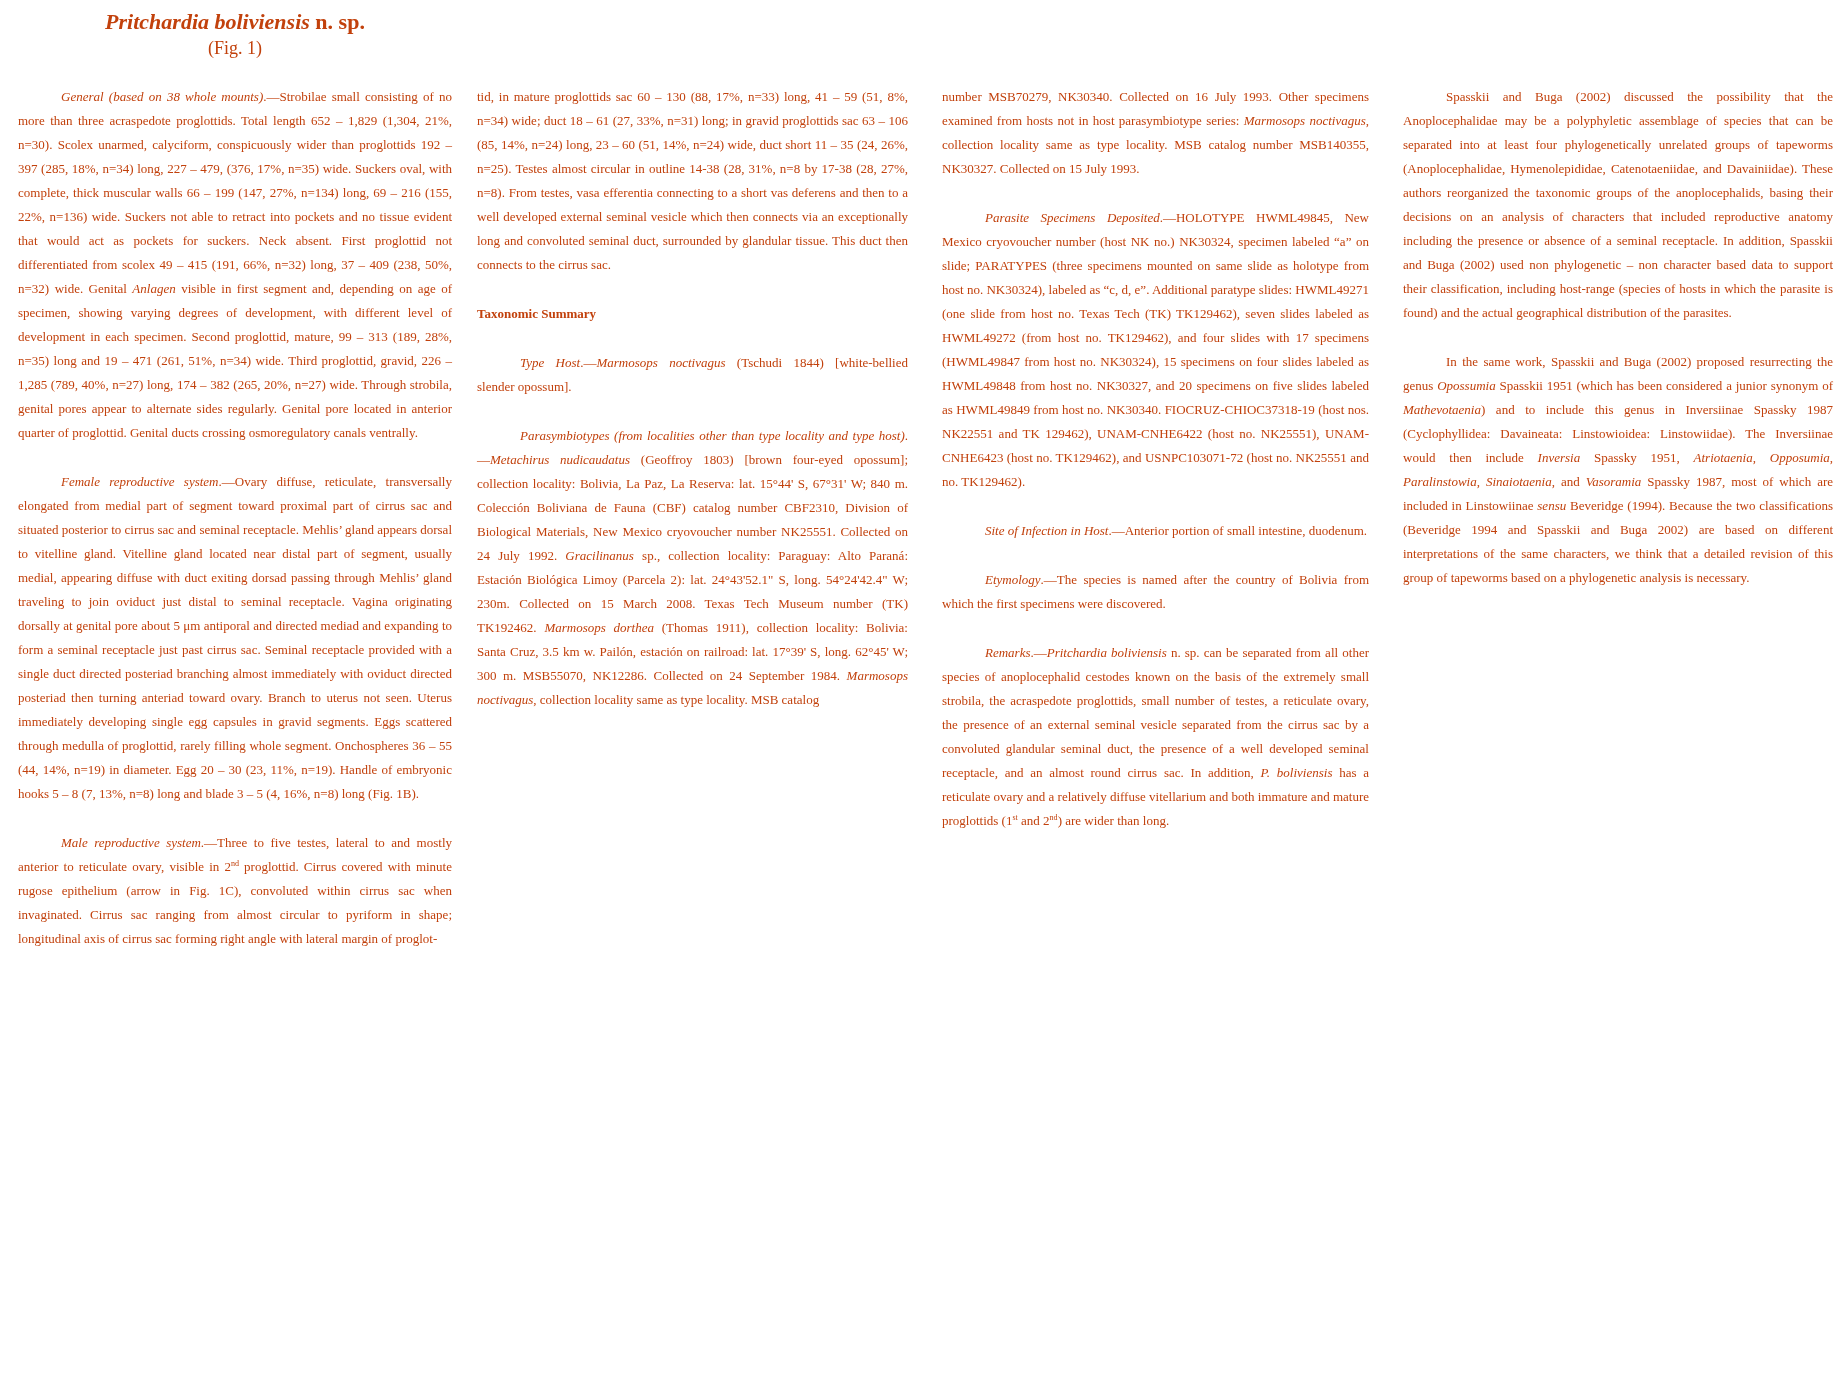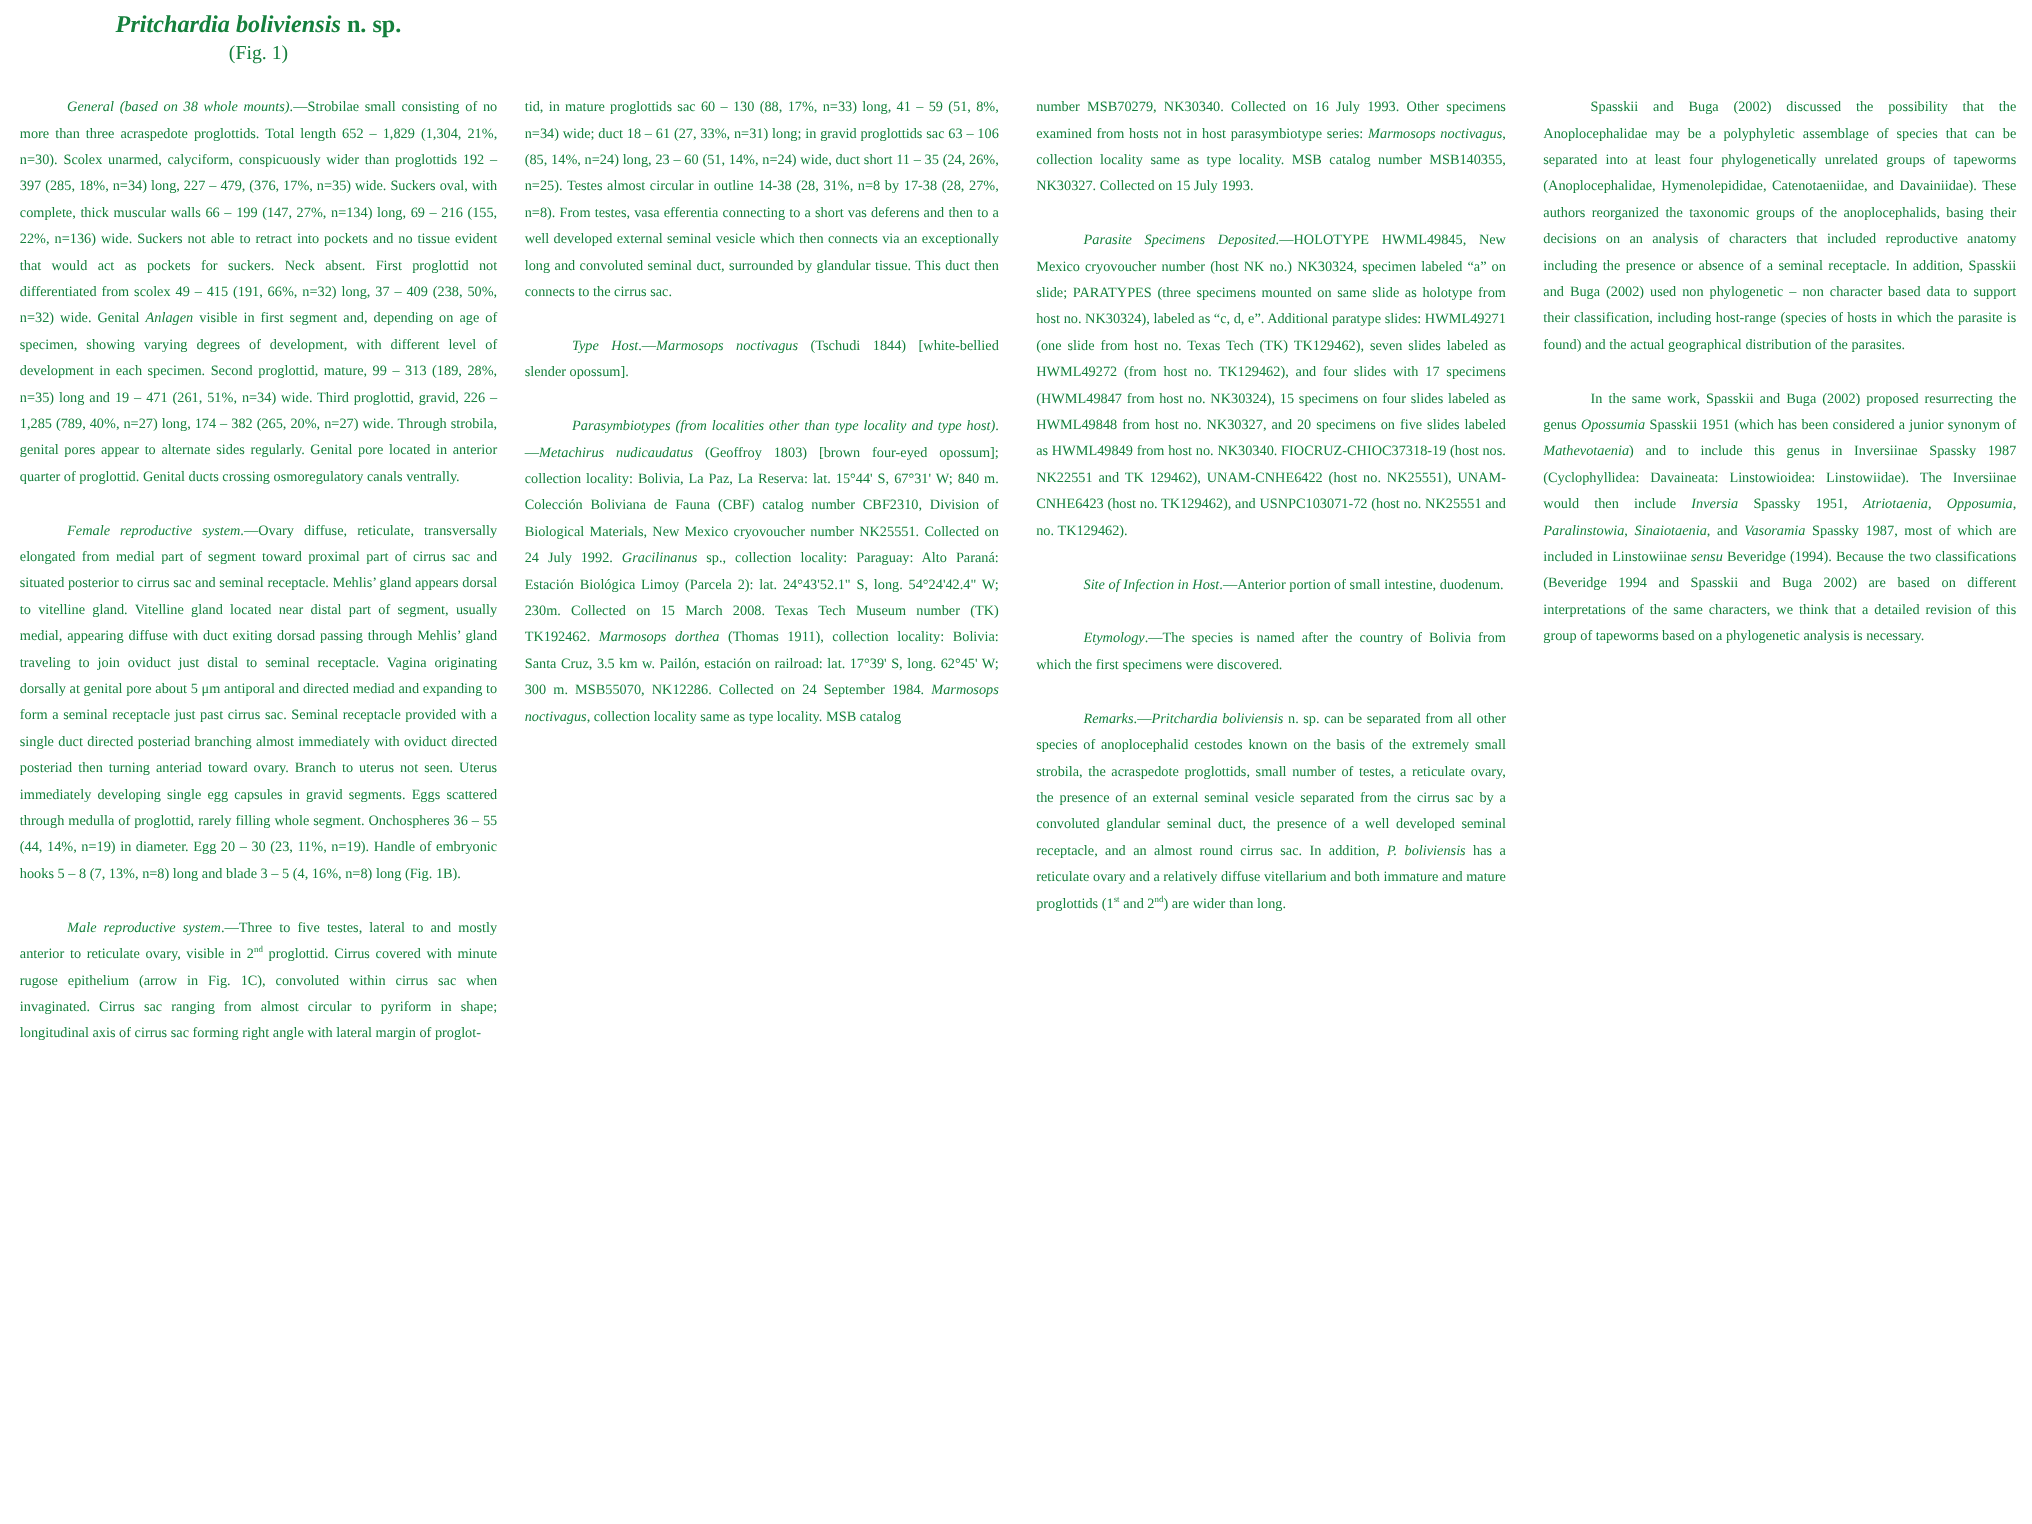--- a/index.html
+++ b/index.html
@@ -7,21 +7,21 @@
     padding: 0;
     background: #ffffff;
   }
   .page {
     position: relative;
     width: 1847px;
     height: 1385px;
     background: #ffffff;
     overflow: hidden;
     font-family: "Liberation Serif", "DejaVu Serif", serif;
-    color: #15803d;
+    color: #c2410c;
   }
   .header {
     position: absolute;
     left: 18px;
     top: 8px;
     width: 434px;
     text-align: center;
   }
   .title {
     font-size: 22px;
@@ -74,20 +74,21 @@
     <div class="title"><b><i>Pritchardia boliviensis</i></b><b> n. sp.</b></div>
     <div class="subtitle">(Fig. 1)</div>
   </div>
   <div class="col" id="col1">
       <div class="para"><i>General (based on 38 whole mounts)</i>.—Strobilae small consisting of no more than three acraspedote proglottids. Total length 652 – 1,829 (1,304, 21%, n=30). Scolex unarmed, calyciform, conspicuously wider than proglottids 192 – 397 (285, 18%, n=34) long, 227 – 479, (376, 17%, n=35) wide. Suckers oval, with complete, thick muscular walls 66 – 199 (147, 27%, n=134) long, 69 – 216 (155, 22%, n=136) wide. Suckers not able to retract into pockets and no tissue evident that would act as pockets for suckers. Neck absent. First proglottid not differentiated from scolex 49 – 415 (191, 66%, n=32) long, 37 – 409 (238, 50%, n=32) wide. Genital <i>Anlagen</i> visible in first segment and, depending on age of specimen, showing varying degrees of development, with different level of development in each specimen. Second proglottid, mature, 99 – 313 (189, 28%, n=35) long and 19 – 471 (261, 51%, n=34) wide. Third proglottid, gravid, 226 – 1,285 (789, 40%, n=27) long, 174 – 382 (265, 20%, n=27) wide. Through strobila, genital pores appear to alternate sides regularly. Genital pore located in anterior quarter of proglottid. Genital ducts crossing osmoregulatory canals ventrally.</div>
       <div class="para"><i>Female reproductive system</i>.—Ovary diffuse, reticulate, transversally elongated from medial part of segment toward proximal part of cirrus sac and situated posterior to cirrus sac and seminal receptacle. Mehlis’ gland appears dorsal to vitelline gland. Vitelline gland located near distal part of segment, usually medial, appearing diffuse with duct exiting dorsad passing through Mehlis’ gland traveling to join oviduct just distal to seminal receptacle. Vagina originating dorsally at genital pore about 5 μm antiporal and directed mediad and expanding to form a seminal receptacle just past cirrus sac. Seminal receptacle provided with a single duct directed posteriad branching almost immediately with oviduct directed posteriad then turning anteriad toward ovary. Branch to uterus not seen. Uterus immediately developing single egg capsules in gravid segments. Eggs scattered through medulla of proglottid, rarely filling whole segment. Onchospheres 36 – 55 (44, 14%, n=19) in diameter. Egg 20 – 30 (23, 11%, n=19). Handle of embryonic hooks 5 – 8 (7, 13%, n=8) long and blade 3 – 5 (4, 16%, n=8) long (Fig. 1B).</div>
       <div class="para"><i>Male reproductive system</i>.—Three to five testes, lateral to and mostly anterior to reticulate ovary, visible in 2<sup>nd</sup> proglottid. Cirrus covered with minute rugose epithelium (arrow in Fig. 1C), convoluted within cirrus sac when invaginated. Cirrus sac ranging from almost circular to pyriform in shape; longitudinal axis of cirrus sac forming right angle with lateral margin of proglot-</div>
     </div>
   <div class="col" id="col2">
       <div class="cont">tid, in mature proglottids sac 60 – 130 (88, 17%, n=33) long, 41 – 59 (51, 8%, n=34) wide; duct 18 – 61 (27, 33%, n=31) long; in gravid proglottids sac 63 – 106 (85, 14%, n=24) long, 23 – 60 (51, 14%, n=24) wide, duct short 11 – 35 (24, 26%, n=25). Testes almost circular in outline 14-38 (28, 31%, n=8 by 17-38 (28, 27%, n=8). From testes, vasa efferentia connecting to a short vas deferens and then to a well developed external seminal vesicle which then connects via an exceptionally long and convoluted seminal duct, surrounded by glandular tissue. This duct then connects to the cirrus sac.</div>
+      <div class="heading">Taxonomic Summary</div>
       <div class="para"><i>Type Host</i>.—<i>Marmosops noctivagus</i> (Tschudi 1844) [white-bellied slender opossum].</div>
       <div class="para"><i>Parasymbiotypes (from localities other than type locality and type host)</i>.—<i>Metachirus nudicaudatus</i> (Geoffroy 1803) [brown four-eyed opossum]; collection locality: Bolivia, La Paz, La Reserva: lat. 15°44' S, 67°31' W; 840 m. Colección Boliviana de Fauna (CBF) catalog number CBF2310, Division of Biological Materials, New Mexico cryovoucher number NK25551. Collected on 24 July 1992. <i>Gracilinanus</i> sp., collection locality: Paraguay: Alto Paraná: Estación Biológica Limoy (Parcela 2): lat. 24°43'52.1" S, long. 54°24'42.4" W; 230m. Collected on 15 March 2008. Texas Tech Museum number (TK) TK192462. <i>Marmosops dorthea</i> (Thomas 1911), collection locality: Bolivia: Santa Cruz, 3.5 km w. Pailón, estación on railroad: lat. 17°39' S, long. 62°45' W; 300 m. MSB55070, NK12286. Collected on 24 September 1984. <i>Marmosops noctivagus</i>, collection locality same as type locality. MSB catalog</div>
     </div>
   <div class="col" id="col3">
       <div class="cont">number MSB70279, NK30340. Collected on 16 July 1993. Other specimens examined from hosts not in host parasymbiotype series: <i>Marmosops noctivagus</i>, collection locality same as type locality. MSB catalog number MSB140355, NK30327. Collected on 15 July 1993.</div>
       <div class="para"><i>Parasite Specimens Deposited</i>.—HOLOTYPE HWML49845, New Mexico cryovoucher number (host NK no.) NK30324, specimen labeled “a” on slide; PARATYPES (three specimens mounted on same slide as holotype from host no. NK30324), labeled as “c, d, e”. Additional paratype slides: HWML49271 (one slide from host no. Texas Tech (TK) TK129462), seven slides labeled as HWML49272 (from host no. TK129462), and four slides with 17 specimens (HWML49847 from host no. NK30324), 15 specimens on four slides labeled as HWML49848 from host no. NK30327, and 20 specimens on five slides labeled as HWML49849 from host no. NK30340. FIOCRUZ-CHIOC37318-19 (host nos. NK22551 and TK 129462), UNAM-CNHE6422 (host no. NK25551), UNAM-CNHE6423 (host no. TK129462), and USNPC103071-72 (host no. NK25551 and no. TK129462).</div>
       <div class="para"><i>Site of Infection in Host</i>.—Anterior portion of small intestine, duodenum.</div>
       <div class="para"><i>Etymology</i>.—The species is named after the country of Bolivia from which the first specimens were discovered.</div>
       <div class="para"><i>Remarks</i>.—<i>Pritchardia boliviensis</i> n. sp. can be separated from all other species of anoplocephalid cestodes known on the basis of the extremely small strobila, the acraspedote proglottids, small number of testes, a reticulate ovary, the presence of an external seminal vesicle separated from the cirrus sac by a convoluted glandular seminal duct, the presence of a well developed seminal receptacle, and an almost round cirrus sac. In addition, <i>P. boliviensis</i> has a reticulate ovary and a relatively diffuse vitellarium and both immature and mature proglottids (1<sup>st</sup> and 2<sup>nd</sup>) are wider than long.</div>
     </div>

